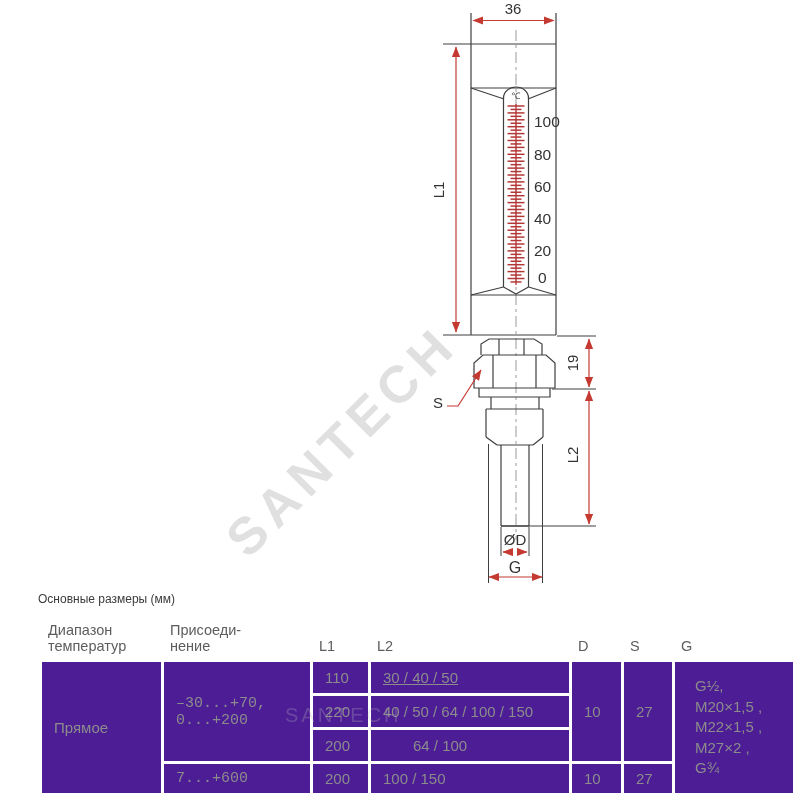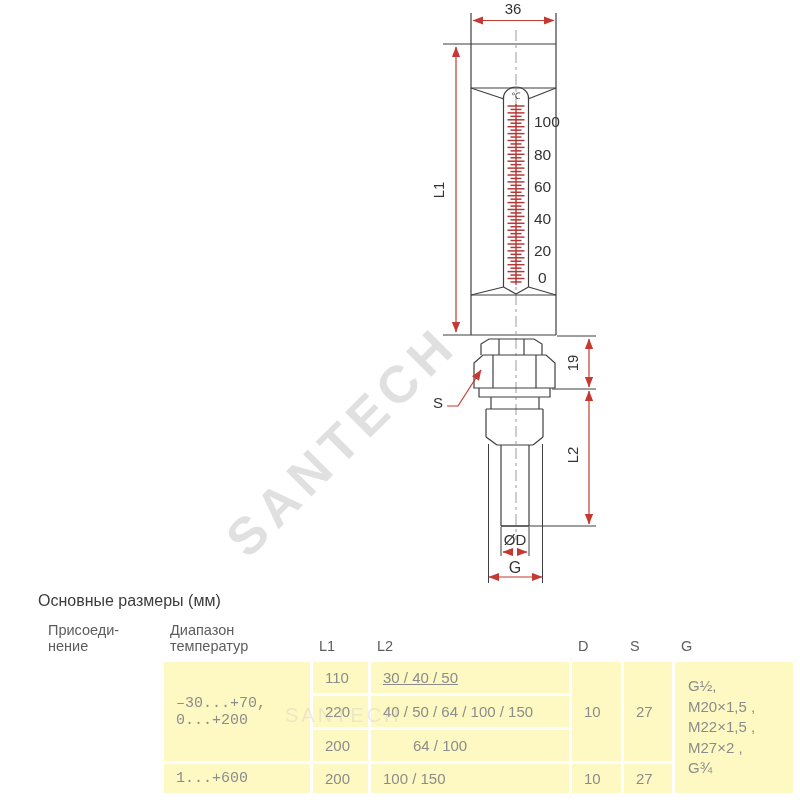--- a/index.html
+++ b/index.html
@@ -1,34 +1,34 @@
 <!DOCTYPE html>
 <html><head>
 <meta charset="utf-8">
 <style>
   html,body{margin:0;padding:0;background:#ffffff;}
   body{width:800px;height:800px;position:relative;font-family:"Liberation Sans",sans-serif;overflow:hidden;}
   .drawing-wrap{position:absolute;left:0;top:0;width:800px;height:592px;}
   svg text{font-family:"Liberation Sans",sans-serif;}
 
-  .tbl-title{position:absolute;left:38px;top:592px;font-size:16px;color:#3c3c3c;}
+  .tbl-title{position:absolute;left:38px;top:592px;font-size:12px;color:#3c3c3c;}
 
   .hdr-grid{position:absolute;left:42px;top:612px;width:751px;height:46px;
     display:grid;grid-template-columns:119px 146px 55px 198px 49px 48px 118px;gap:3px;
     align-items:end;}
   .hdr-cell{font-size:14.5px;line-height:1.15;color:#5d5d5d;white-space:pre-line;
     padding-left:6px;padding-bottom:3px;}
 
   .body-grid{position:absolute;left:42px;top:662px;width:751px;
     display:grid;grid-template-columns:119px 146px 55px 198px 49px 48px 118px;
     grid-template-rows:31px 31px 31px 29px;gap:3px;}
-  .cell{background:#fef9c3;color:#8c8c8c;font-size:15px;display:flex;align-items:center;
+  .cell{background:#4c1d95;color:#8c8c8c;font-size:15px;display:flex;align-items:center;
     padding-left:12px;}
   .cell.pre{white-space:pre-line;line-height:17px;font-family:Liberation Mono, monospace;}
-  .cell.g-list{white-space:pre-line;line-height:20.5px;padding-left:13px;}
+  .cell.g-list{white-space:pre-line;line-height:20.5px;padding-left:20px;}
   .c-conn{grid-column:1;grid-row:1/5;}
   .c-temp1{grid-column:2;grid-row:1/4;}
   .c-temp2{grid-column:2;grid-row:4;}
   .c-d1{grid-column:5;grid-row:1/4;}
   .c-s1{grid-column:6;grid-row:1/4;}
   .c-d2{grid-column:5;grid-row:4;}
   .c-s2{grid-column:6;grid-row:4;}
   .c-g{grid-column:7;grid-row:1/5;}
 
   .tbl-watermark{position:absolute;left:285px;top:704px;font-size:20px;letter-spacing:3px;
@@ -198,32 +198,33 @@
     <text x="534" y="224">40</text>
     <text x="534" y="256">20</text>
     <text x="538" y="283">0</text>
   </g>
 </svg>
 </div>
 
 <div class="tbl-title">Основные размеры (мм)</div>
 
 <div class="hdr-grid">
+  <div class="hdr-cell">Диапазон
+температур</div>
   <div class="hdr-cell">Присоеди-
 нение</div>
-  <div class="hdr-cell">Диапазон
-температур</div>
   <div class="hdr-cell">L1</div>
   <div class="hdr-cell">L2</div>
   <div class="hdr-cell">D</div>
   <div class="hdr-cell">S</div>
   <div class="hdr-cell">G</div>
 </div>
 
 <div class="body-grid">
+  <div class="cell c-conn">Прямое</div>
 
   <div class="cell pre c-temp1">–30...+70,
 0...+200</div>
 
   <div class="cell" style="grid-column:3;grid-row:1;">110</div>
   <div class="cell" style="grid-column:3;grid-row:2;">220</div>
   <div class="cell" style="grid-column:3;grid-row:3;">200</div>
 
   <div class="cell" style="grid-column:4;grid-row:1;text-decoration:underline;">30 / 40 / 50</div>
   <div class="cell" style="grid-column:4;grid-row:2;">40 / 50 / 64 / 100 / 150</div>
@@ -231,20 +232,20 @@
 
   <div class="cell c-d1">10</div>
   <div class="cell c-s1">27</div>
 
   <div class="cell g-list c-g">G½,
 M20×1,5 ,
 M22×1,5 ,
 M27×2 ,
 G¾</div>
 
-  <div class="cell pre c-temp2">1...+600</div>
+  <div class="cell pre c-temp2">7...+600</div>
   <div class="cell" style="grid-column:3;grid-row:4;">200</div>
   <div class="cell" style="grid-column:4;grid-row:4;">100 / 150</div>
   <div class="cell c-d2">10</div>
   <div class="cell c-s2">27</div>
 </div>
 
 <div class="tbl-watermark">SANTECH</div>
 
 </body></html>

